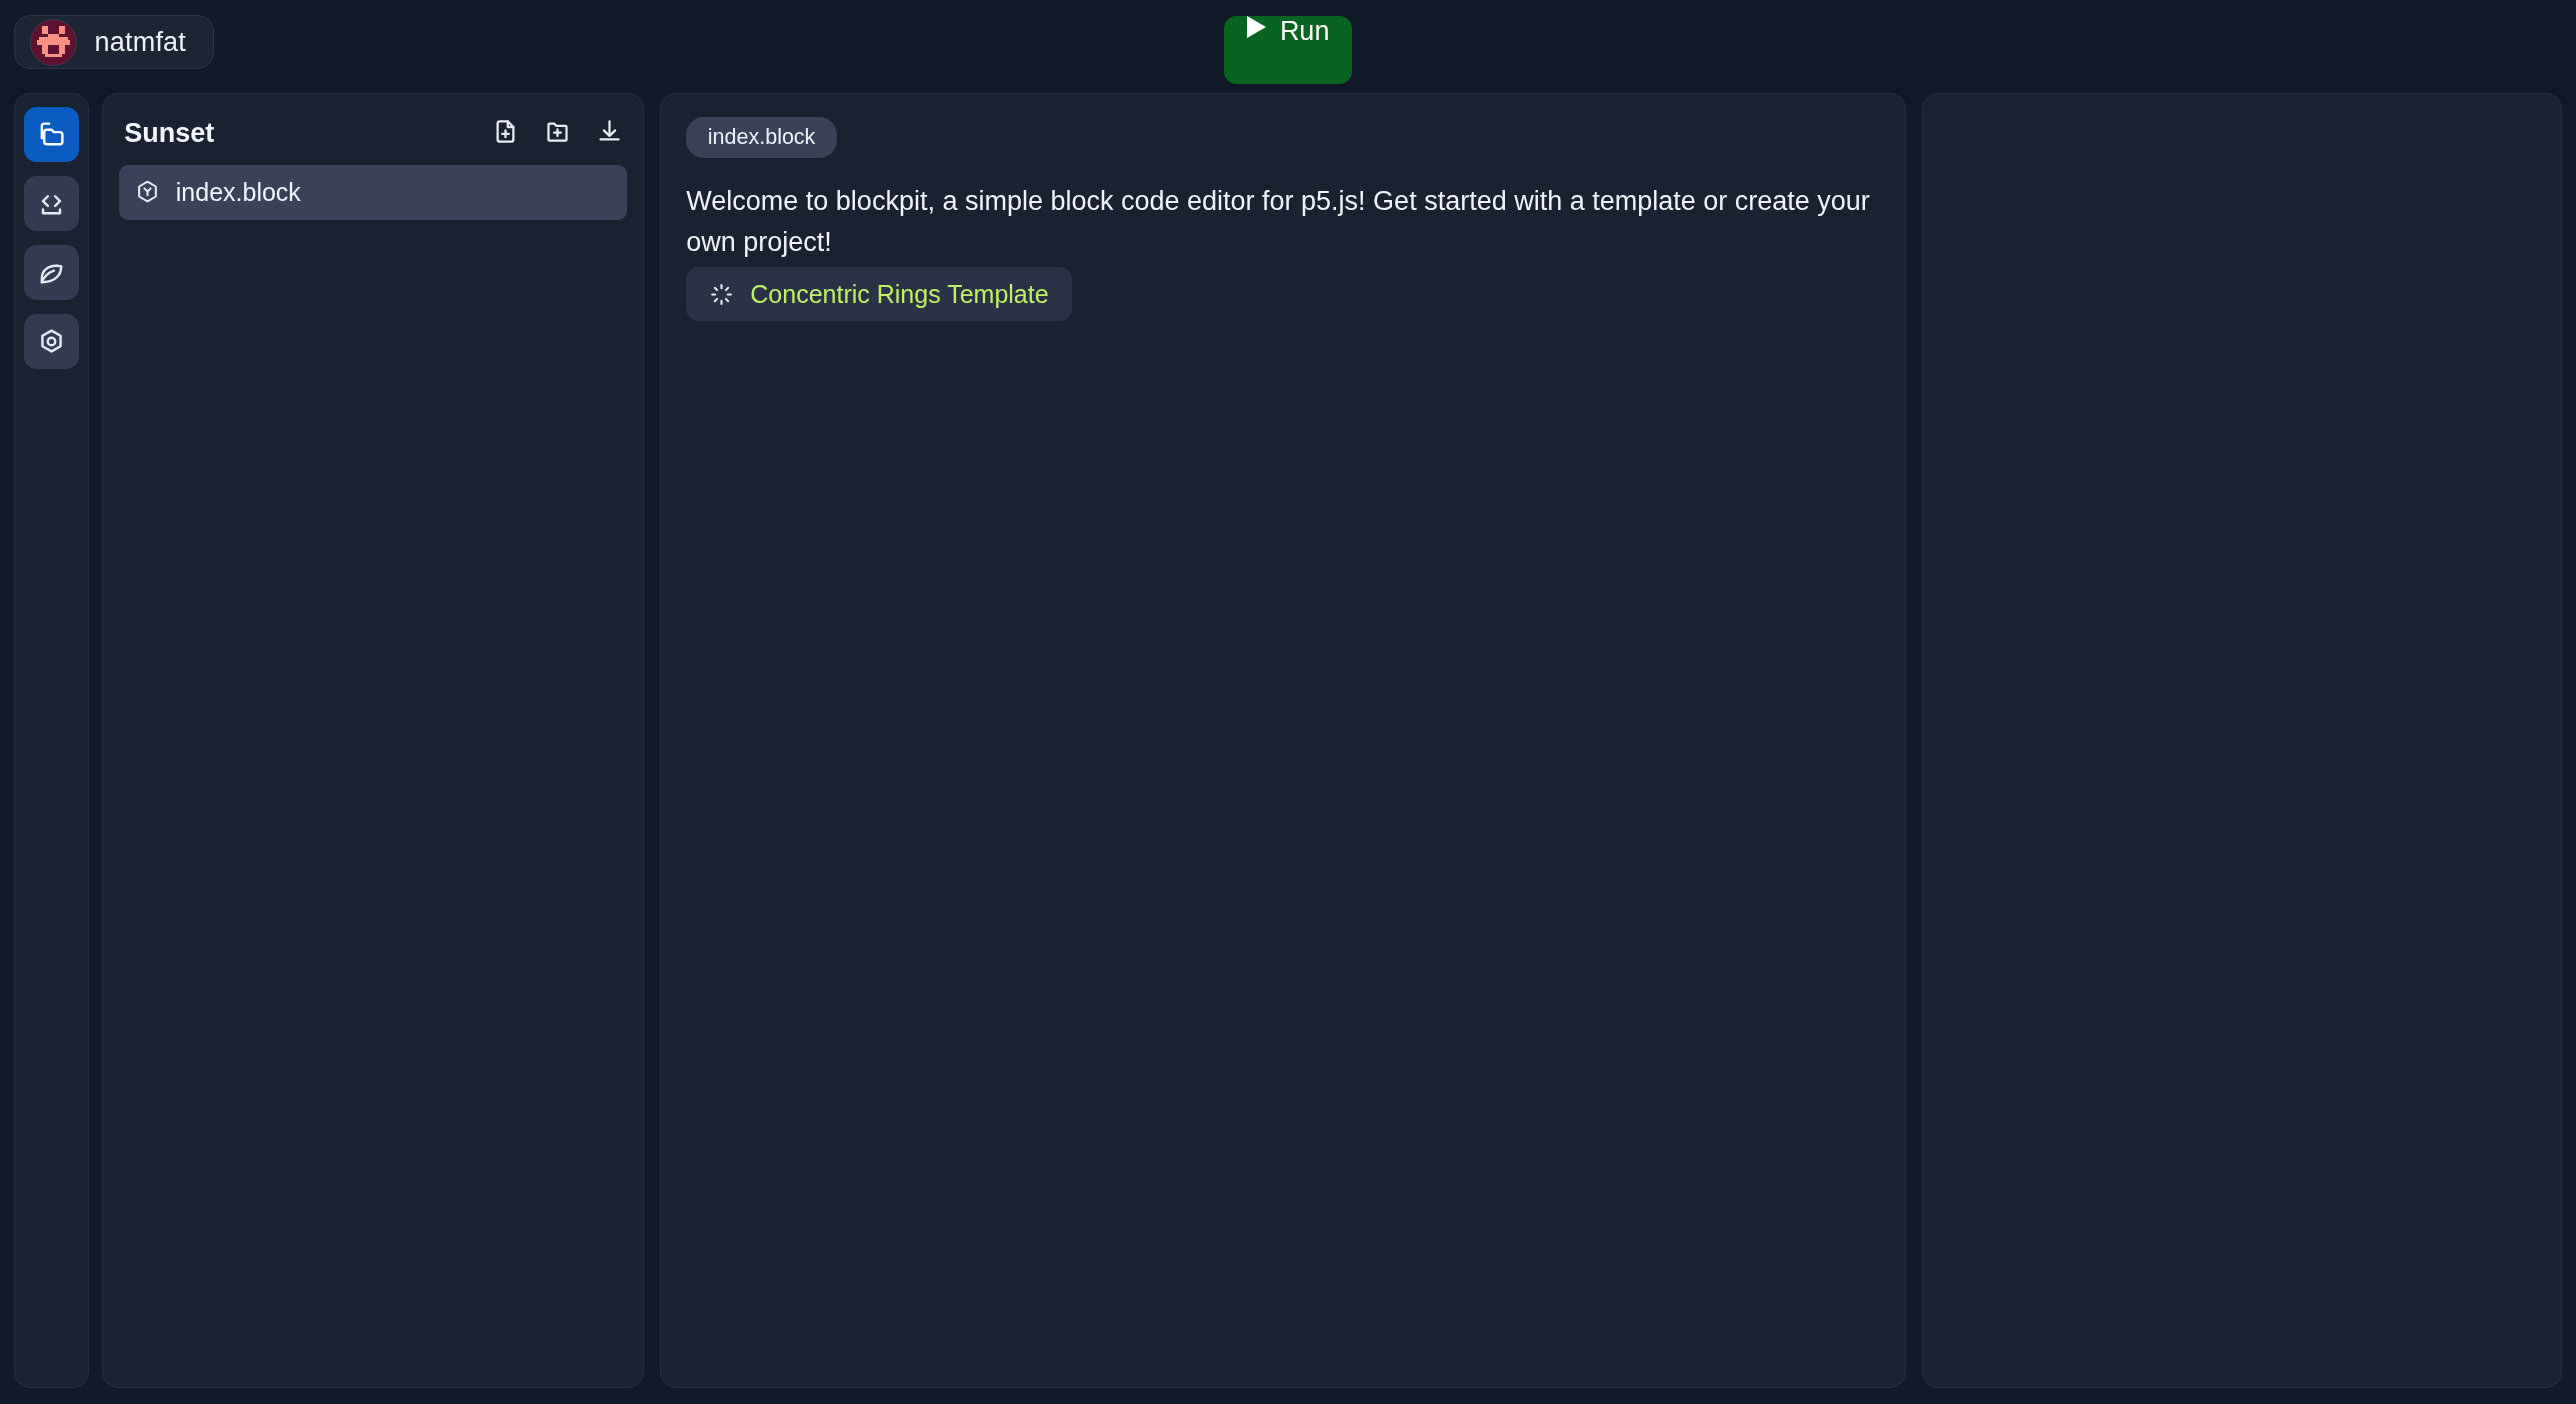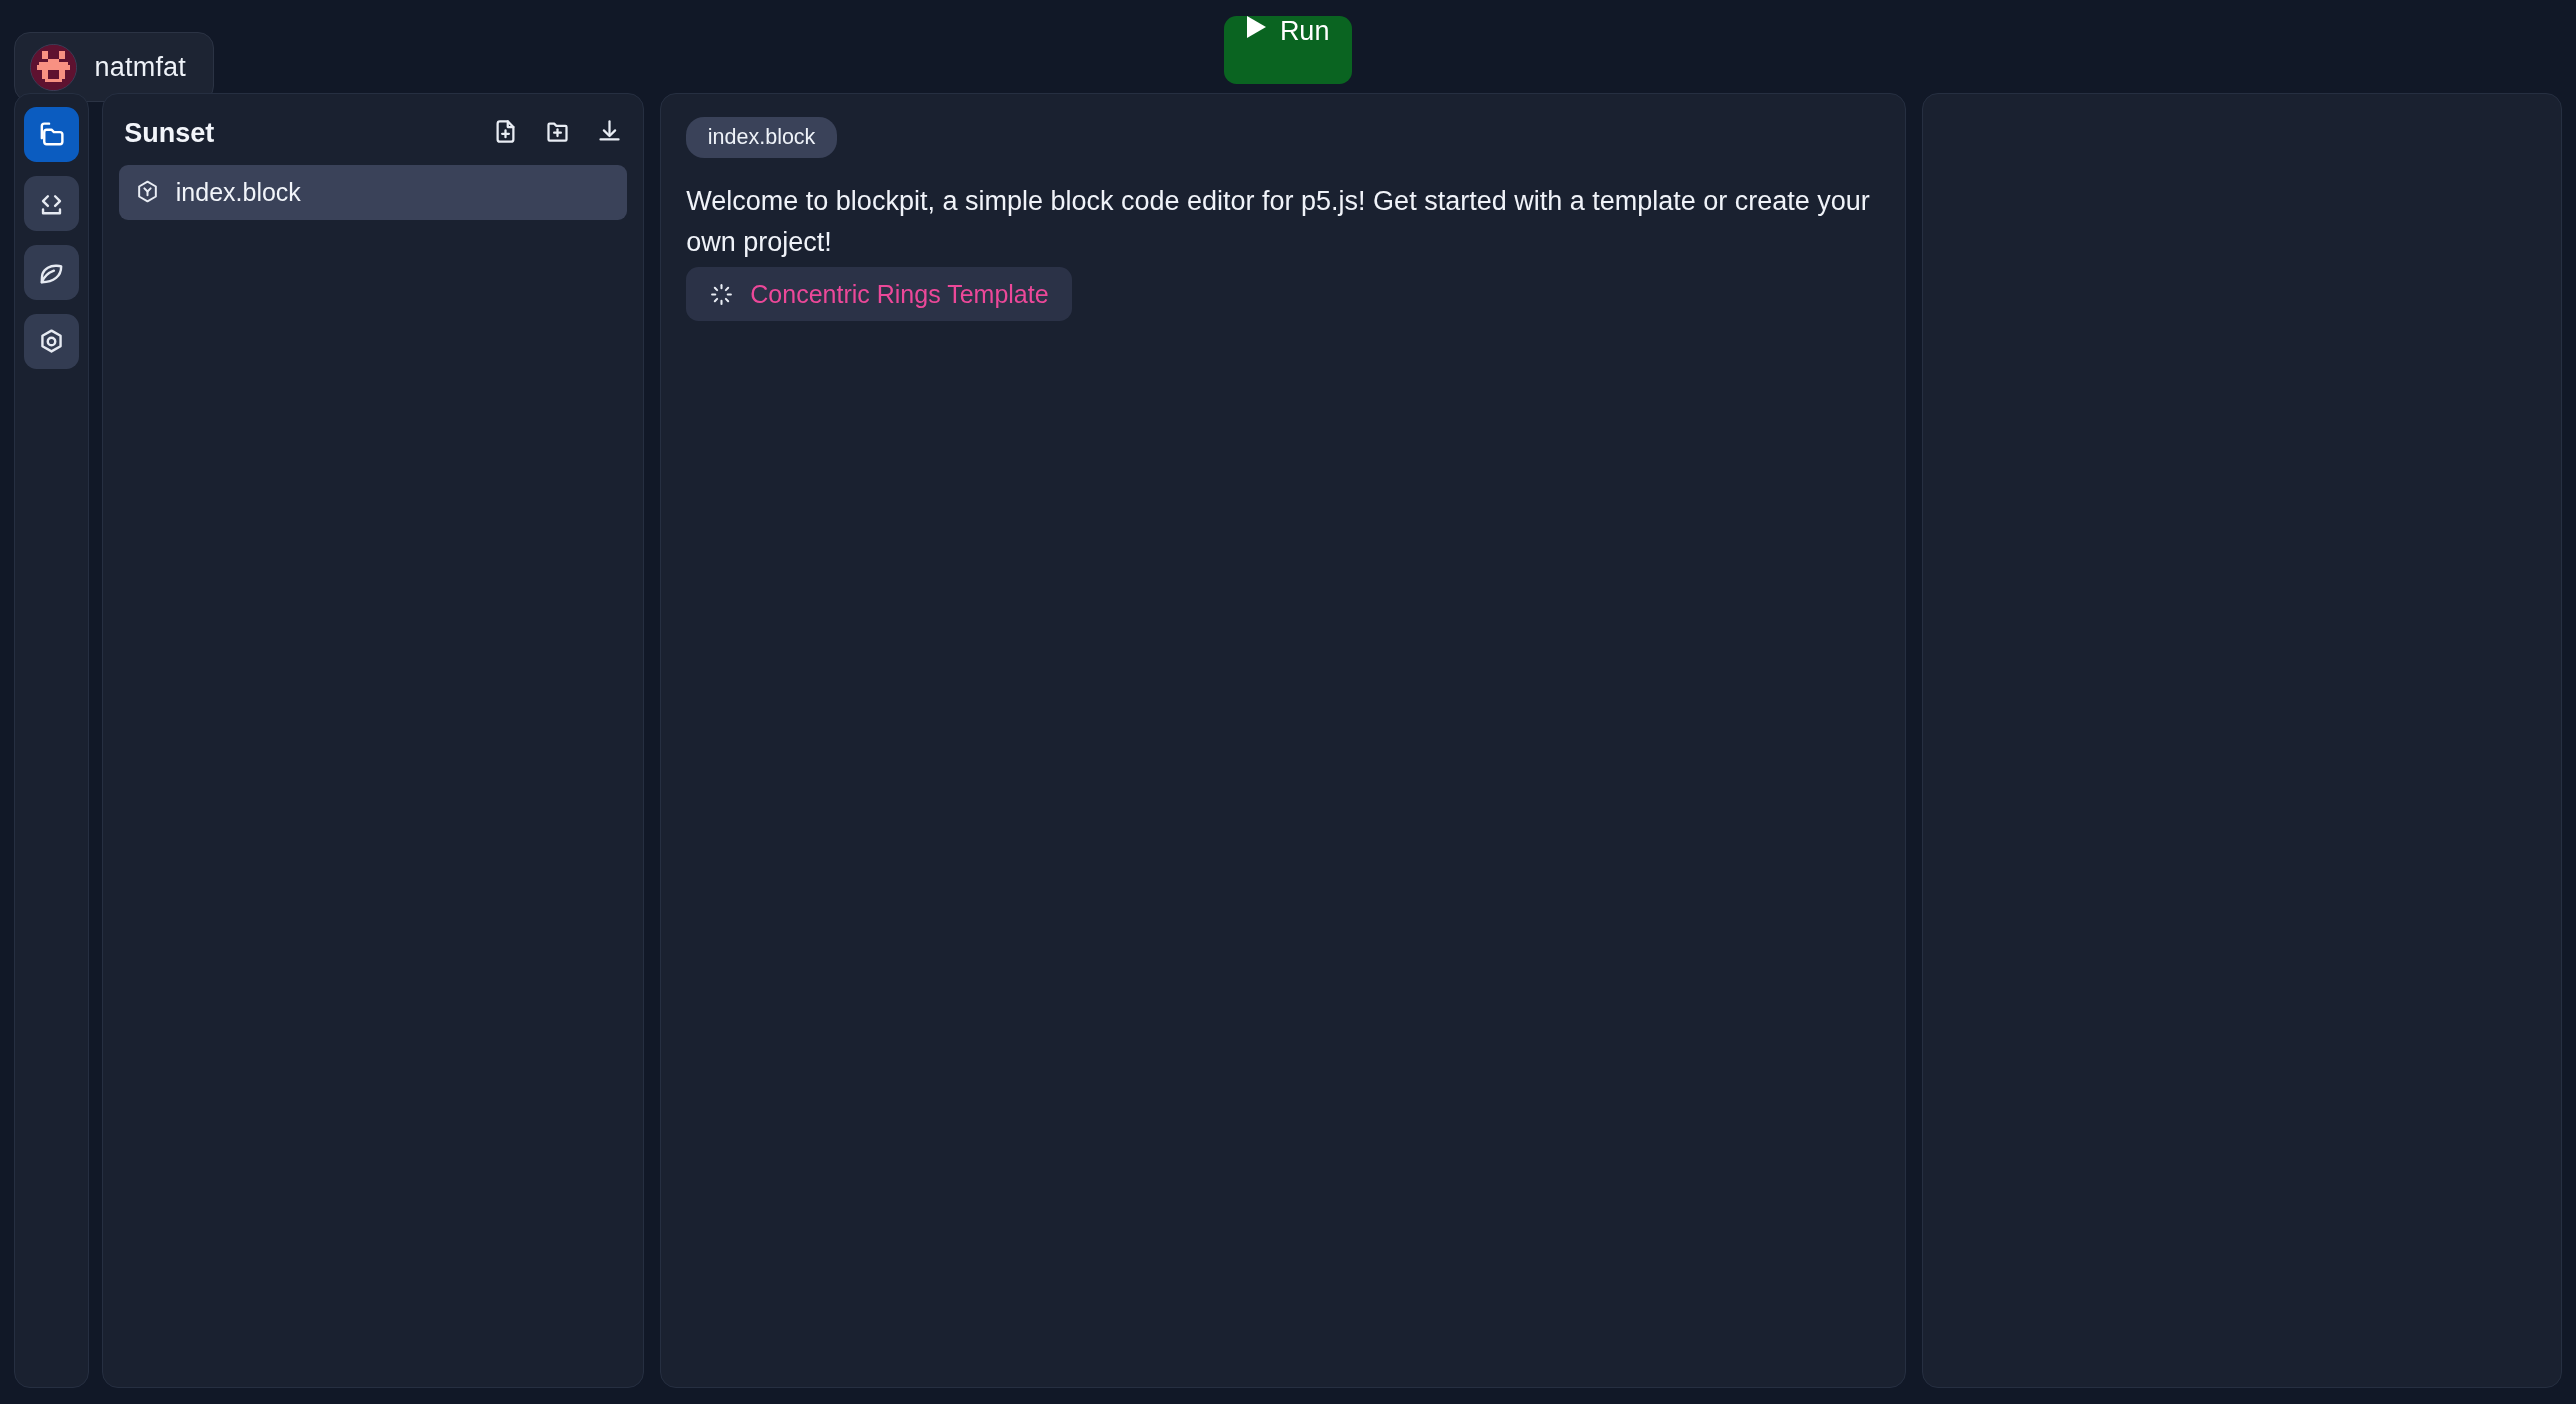--- a/index.html
+++ b/index.html
@@ -17,29 +17,28 @@
     position: absolute;
     top: 0; left: 0;
     width: 2576px;
     height: 100px;
   }
 
   .brand {
     position: absolute;
     left: 14.3px;
     top: 15px;
-    height: 70px;
+    height: 54px;
     display: flex;
     align-items: center;
     gap: 18px;
     padding: 0 27px 0 14.3px;
     background: #1d2433;
     border: 0.9px solid #2b3344;
     border-radius: 16px;
-    margin-top: 17px;
   }
 
   .avatar {
     width: 47px;
     height: 47px;
     border-radius: 50%;
     overflow: hidden;
     background: #5e1230;
     border: 0.9px solid #3d3f58;
     flex: none;
@@ -200,21 +199,21 @@
 
   .template-row { display: flex; gap: 18px; flex-wrap: wrap; }
   .tmpl-btn {
     display: flex;
     align-items: center;
     gap: 16px;
     background: #2b3247;
     border: none;
     border-radius: 12.5px;
     padding: 12.5px 23px;
-    color: #ec4899;
+    color: #bef264;
     font-size: 25px;
     font-family: "Liberation Sans", sans-serif;
     cursor: pointer;
   }
   .tmpl-btn svg { display: block; flex: none; }
 
   
   .preview {
     width: 640px;
     flex: none;

